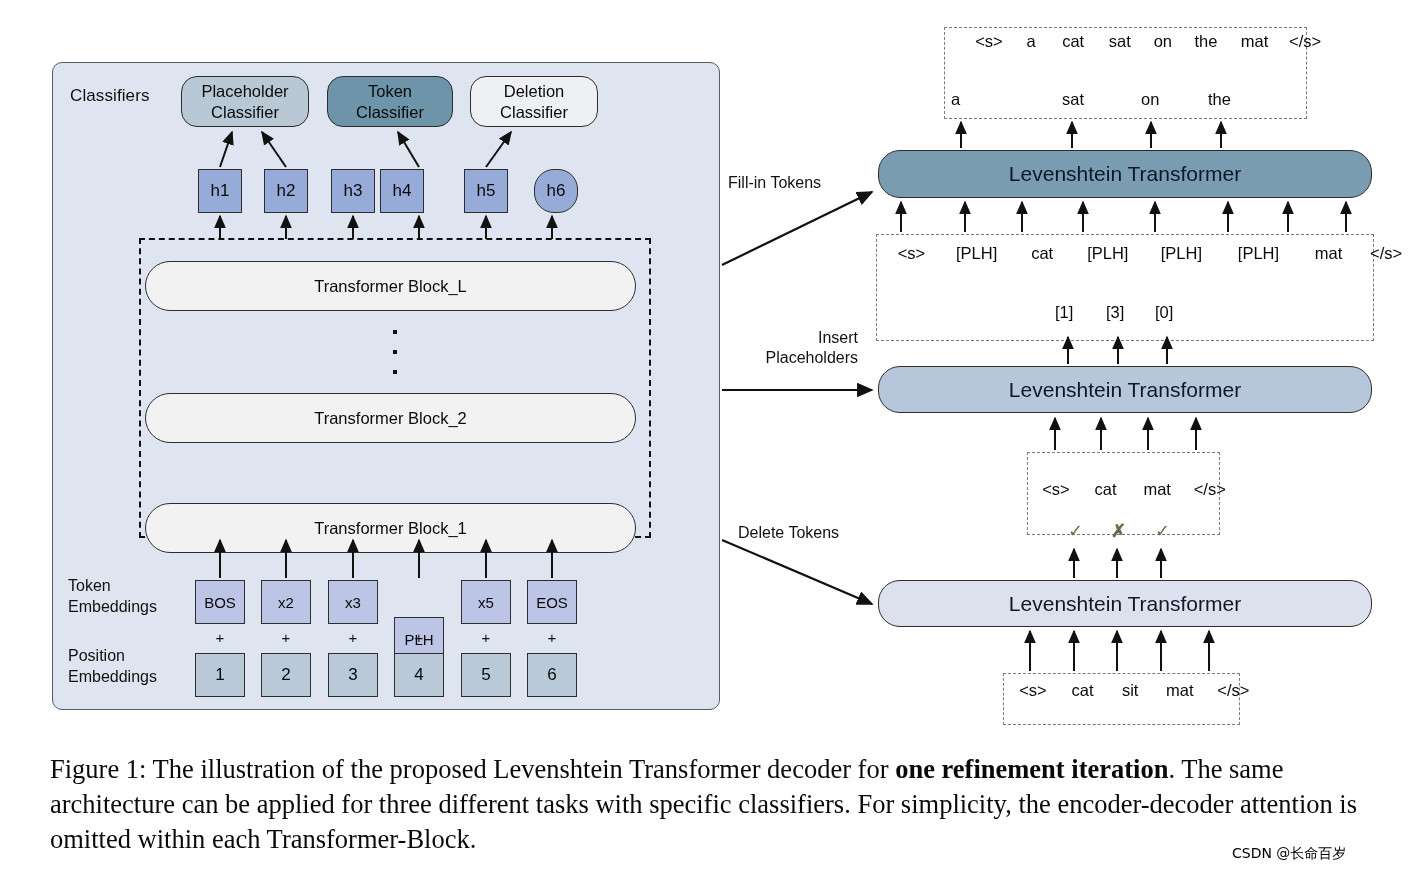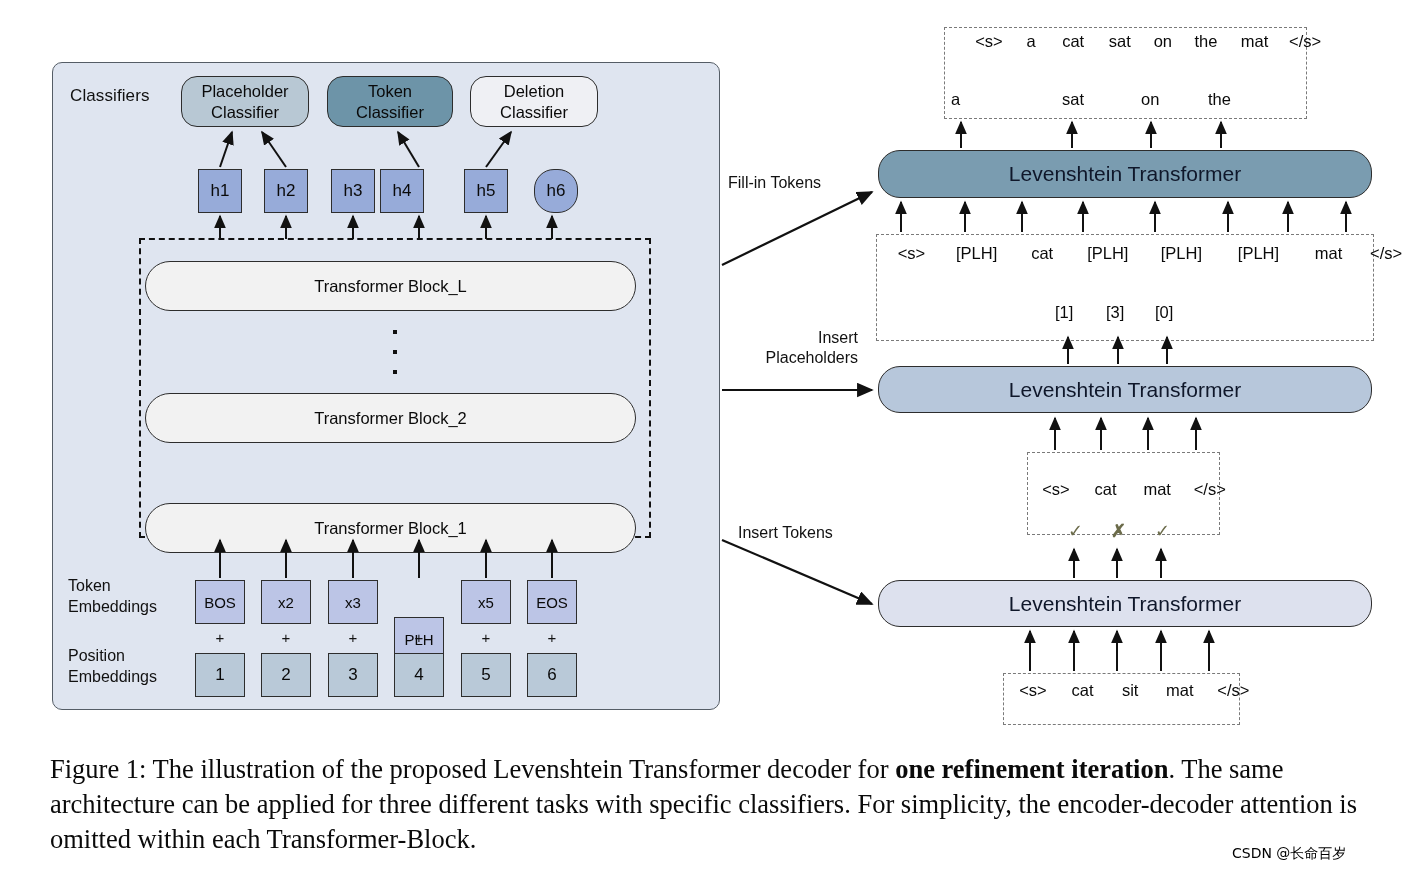--- a/index.html
+++ b/index.html
@@ -302,21 +302,21 @@
     <span style="display:inline-block;width:42px;text-align:center;">sit</span>
     <span style="display:inline-block;width:48px;text-align:center;">mat</span>
     <span style="display:inline-block;width:50px;text-align:center;">&lt;/s&gt;</span>
   </div>
 
   <div class="abs arrow-label" id="lbl-fill">Fill-in Tokens</div>
   <div class="abs arrow-label" id="lbl-insert">
     <div>Insert</div>
     <div>Placeholders</div>
   </div>
-  <div class="abs arrow-label" id="lbl-delete">Insert Tokens</div>
+  <div class="abs arrow-label" id="lbl-delete">Delete Tokens</div>
 
   <svg class="overlay" viewBox="0 0 1409 874">
     <defs>
       <marker id="ah" markerWidth="8" markerHeight="8" refX="6.2" refY="3" orient="auto" markerUnits="strokeWidth">
         <path d="M0,0 L7,3 L0,6 z" fill="#111"></path>
       </marker>
       <marker id="ahb" markerWidth="9" markerHeight="9" refX="6.8" refY="3.3" orient="auto" markerUnits="strokeWidth">
         <path d="M0,0 L7.6,3.3 L0,6.6 z" fill="#111"></path>
       </marker>
     </defs>

